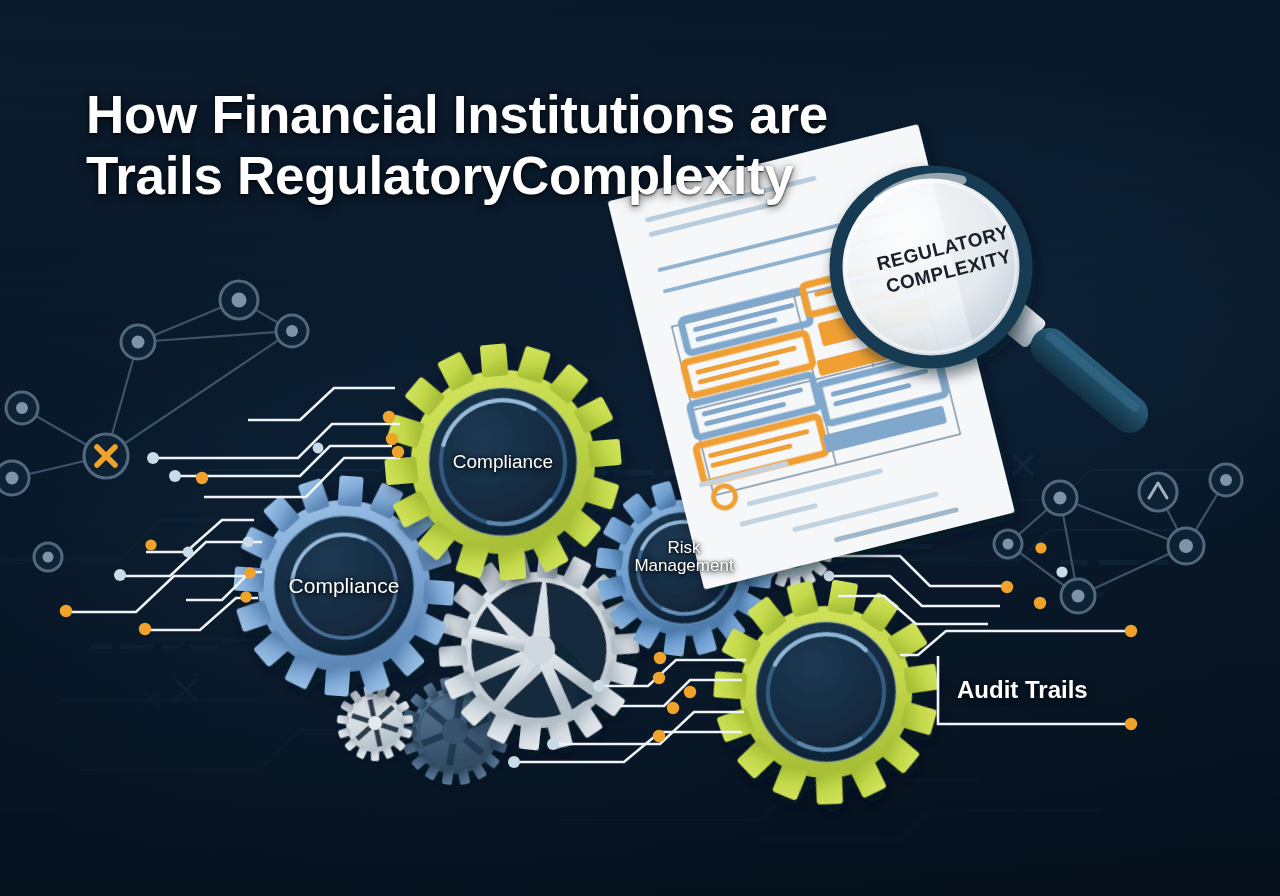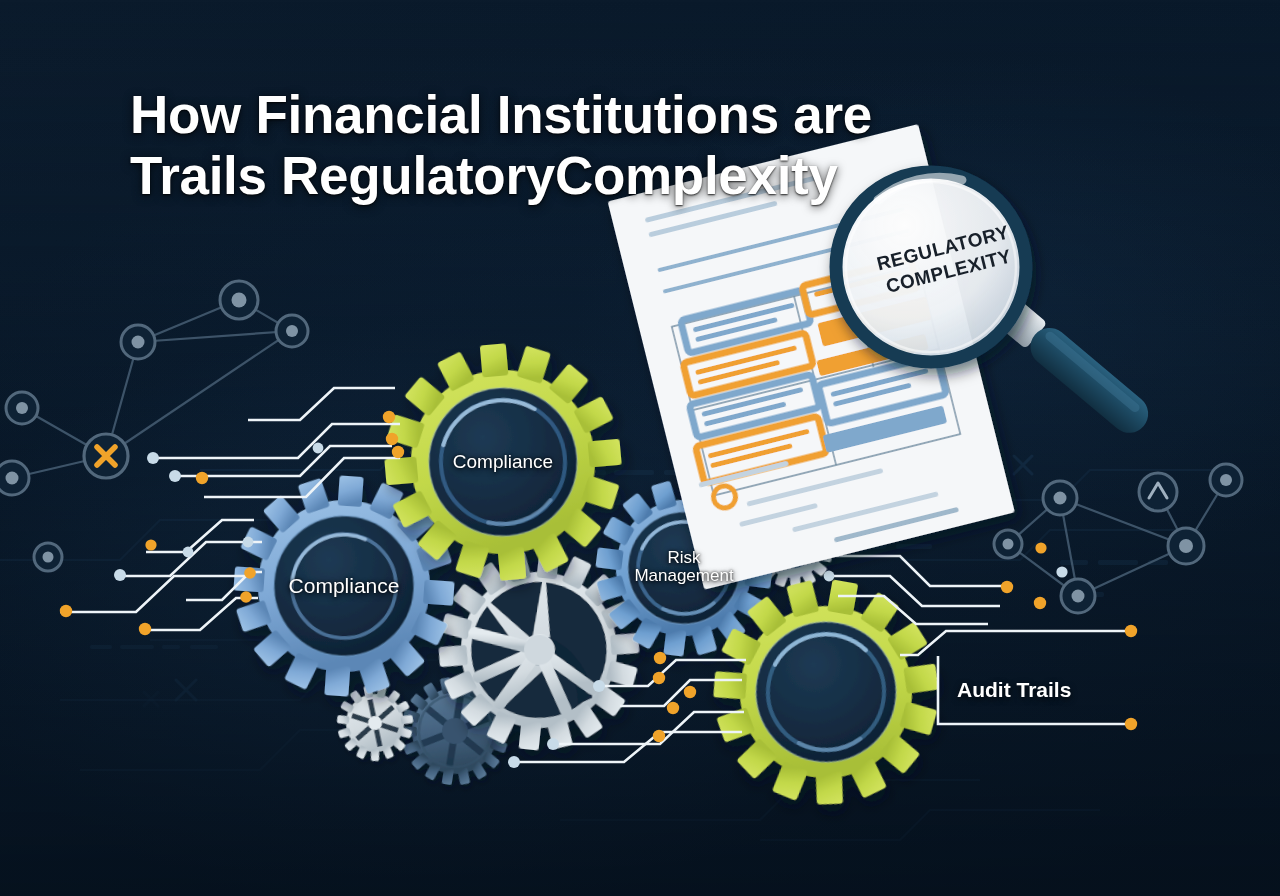--- a/index.html
+++ b/index.html
@@ -24,38 +24,38 @@
     position:absolute;left:86px;top:48px;width:900px;
     z-index:60;
     color:#ffffff;
     font-size:53px;
     font-weight:bold;
     line-height:1.16;
     letter-spacing:-0.3px;
     text-shadow:0 2px 10px rgba(0,0,0,.65), 0 1px 2px rgba(0,0,0,.8);
     pointer-events:none;
   }
-  #title .tl{display:block;white-space:nowrap;margin-left:44px;}
+  #title .tl{display:block;white-space:nowrap;}
 
   
   .gear-label{
     position:absolute;z-index:40;color:#fff;text-align:center;
     font-weight:normal;line-height:1.05;
     text-shadow:0 2px 6px rgba(0,0,0,.85),0 0 3px rgba(0,0,0,.9);
     pointer-events:none;
     transform:translate(-50%,-50%);
     white-space:nowrap;
   }
   #lbl-compliance-top{left:503px;top:462px;font-size:19px;}
   #lbl-compliance-left{left:344px;top:586px;font-size:21px;}
-  #lbl-risk{left:684px;top:557px;font-size:17px;white-space:normal;width:130px;margin-top:10px;}
+  #lbl-risk{left:684px;top:557px;font-size:17px;white-space:normal;width:130px;}
   #lbl-datagov{left:826px;top:681px;font-size:18px;white-space:normal;width:140px;}
   #lbl-audit{
     position:absolute;left:957px;top:690px;z-index:40;
-    color:#fff;font-size:21px;font-weight:bold;
+    color:#fff;font-size:24px;font-weight:bold;
     text-shadow:0 2px 6px rgba(0,0,0,.8);
     transform:translateY(-50%);
     white-space:nowrap;pointer-events:none;
   }
 
   
   #magtext{
     position:absolute;left:861px;top:236px;z-index:56;
     width:170px;
     transform:rotate(-14deg);

